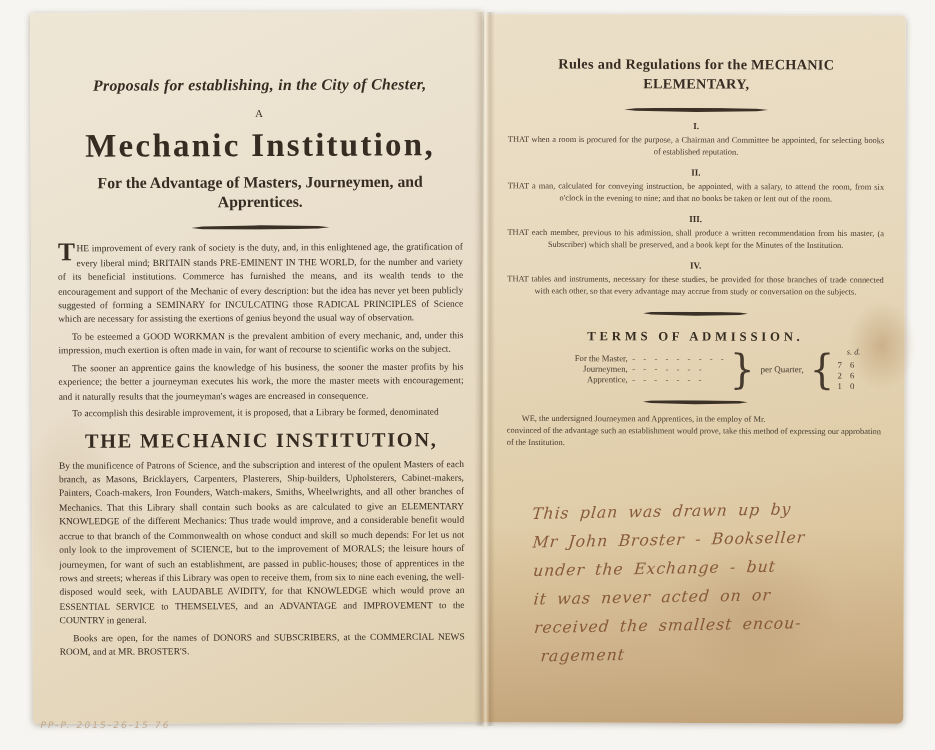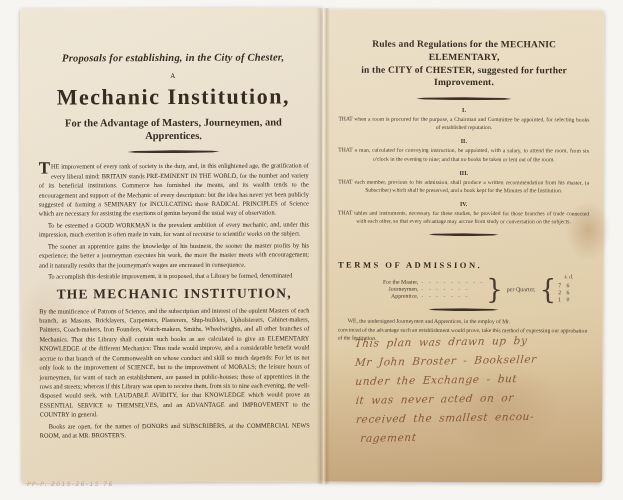--- a/index.html
+++ b/index.html
@@ -41,21 +41,21 @@
   .p1{margin-top:8px;}
   .dropcap{float:left;font-size:17px;line-height:13px;font-weight:bold;padding-right:1px;}
   .section-head{margin-top:5px;text-align:center;font-size:13.5px;font-weight:bold;letter-spacing:1.2px;}
   .mt2{margin-top:2px;} .mt4{margin-top:4px;}
   
   .rp-inner{position:absolute;left:16px;right:14px;top:0;}
   .rp-title{margin-top:28px;text-align:center;font-size:9.5px;font-weight:bold;line-height:1.35;letter-spacing:.2px;}
   .rp-rule{width:96px;margin-top:8px;}
   .numeral{text-align:center;font-size:6px;font-weight:bold;margin-top:7px;}
   .ruletext{font-size:5.6px;line-height:1.45;text-align:justify;text-align-last:center;margin-top:2px;color:#453a2d;}
-  .terms-head{margin-top:24px;text-align:left;font-size:8.5px;font-weight:bold;letter-spacing:2.5px;}
+  .terms-head{margin-top:8px;text-align:center;font-size:8.5px;font-weight:bold;letter-spacing:2.5px;}
   .terms-table{margin:5px auto 0;width:190px;display:flex;align-items:center;font-size:5.8px;color:#453a2d;}
   .terms-rows{display:flex;flex-direction:column;gap:1px;}
   .terms-row{display:flex;align-items:center;}
   .terms-label{width:50px;text-align:right;}
   .terms-dashes{letter-spacing:2px;padding-left:3px;white-space:nowrap;}
   .brace{font-size:26px;font-weight:400;line-height:1;color:#453a2d;transform:scaleY(1.05);padding:0 2px;font-family:"DejaVu Serif",serif;}
   .per-quarter{font-size:6px;padding:0 2px;white-space:nowrap;}
   .amounts{position:relative;display:flex;flex-direction:column;gap:1px;padding-top:7px;}
   .currency-header{position:absolute;top:-2px;right:-2px;font-style:italic;font-size:5.5px;}
   .amount{white-space:nowrap;letter-spacing:2px;}
@@ -96,21 +96,20 @@
     </div>
   </div>
 
   <div class="page page-right">
     <div class="stain-band"></div>
     <div class="stain-blob blob1"></div>
     <div class="stain-blob blob2"></div>
     <div class="rp-inner">
       <div class="rp-title">
         <div>Rules and Regulations for the MECHANIC ELEMENTARY,</div>
-        <div>in the CITY of CHESTER, suggested for further Improvement.</div>
       </div>
       <div class="rule-swell rp-rule"></div>
 
       <div class="numeral">I.</div>
       <div class="ruletext">THAT when a room is procured for the purpose, a Chairman and Committee be appointed, for selecting books of established reputation.</div>
       <div class="numeral">II.</div>
       <div class="ruletext">THAT a man, calculated for conveying instruction, be appointed, with a salary, to attend the room, from six o'clock in the evening to nine; and that no books be taken or lent out of the room.</div>
       <div class="numeral">III.</div>
       <div class="ruletext">THAT each member, previous to his admission, shall produce a written recommendation from his master, (a Subscriber) which shall be preserved, and a book kept for the Minutes of the Institution.</div>
       <div class="numeral">IV.</div>

